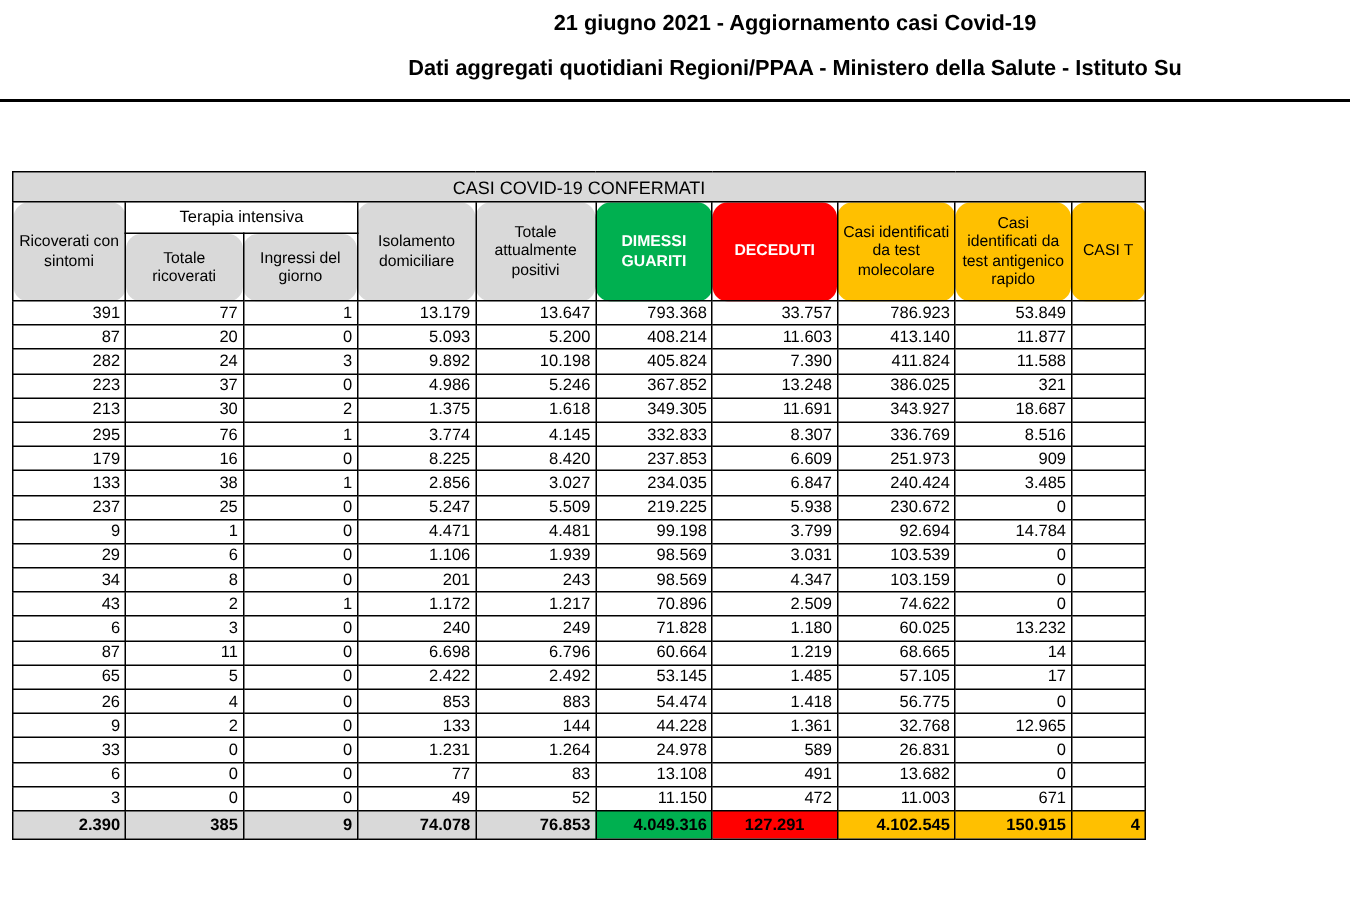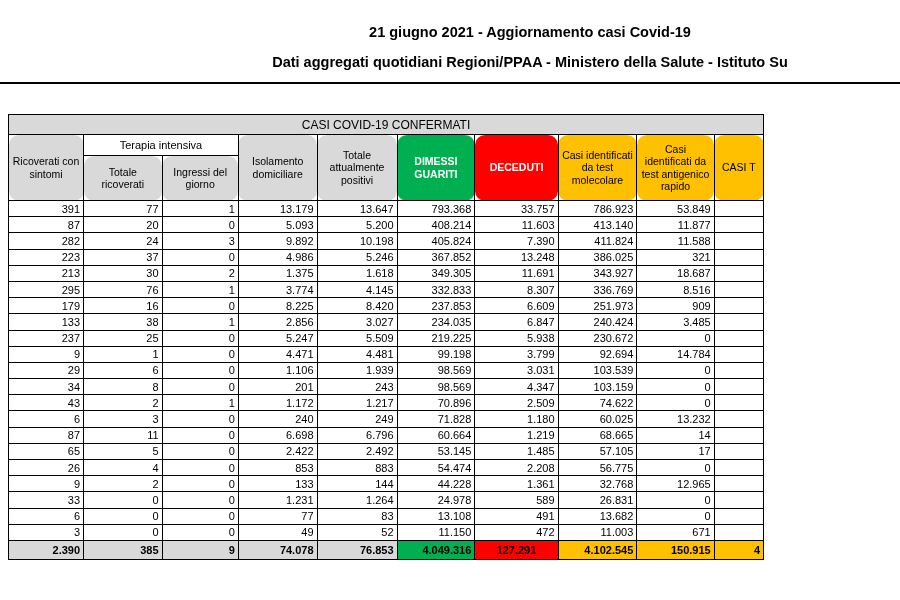--- a/index.html
+++ b/index.html
@@ -12,21 +12,21 @@
     font-family: "Liberation Sans", sans-serif;
   }
   #page {
     position: relative;
     width: 900px;
     height: 600px;
     background: #ffffff;
   }
   
   .header {
-    padding-top: 24px;
+    padding-top: 8px;
     text-align: center;
     font-size: 14.5px;
     color: #000000;
   }
   .header .line1 {
     font-weight: bold;
     margin-left: 160px;
     margin-bottom: 14px;
     white-space: nowrap;
   }
@@ -341,21 +341,21 @@
           <td class="num">17</td>
           <td class="num"></td>
         </tr>
         <tr class="data-row">
           <td class="num">26</td>
           <td class="num">4</td>
           <td class="num">0</td>
           <td class="num">853</td>
           <td class="num">883</td>
           <td class="num">54.474</td>
-          <td class="num">2.208</td>
+          <td class="num">1.418</td>
           <td class="num">56.775</td>
           <td class="num">0</td>
           <td class="num"></td>
         </tr>
         <tr class="data-row">
           <td class="num">9</td>
           <td class="num">2</td>
           <td class="num">0</td>
           <td class="num">133</td>
           <td class="num">144</td>

